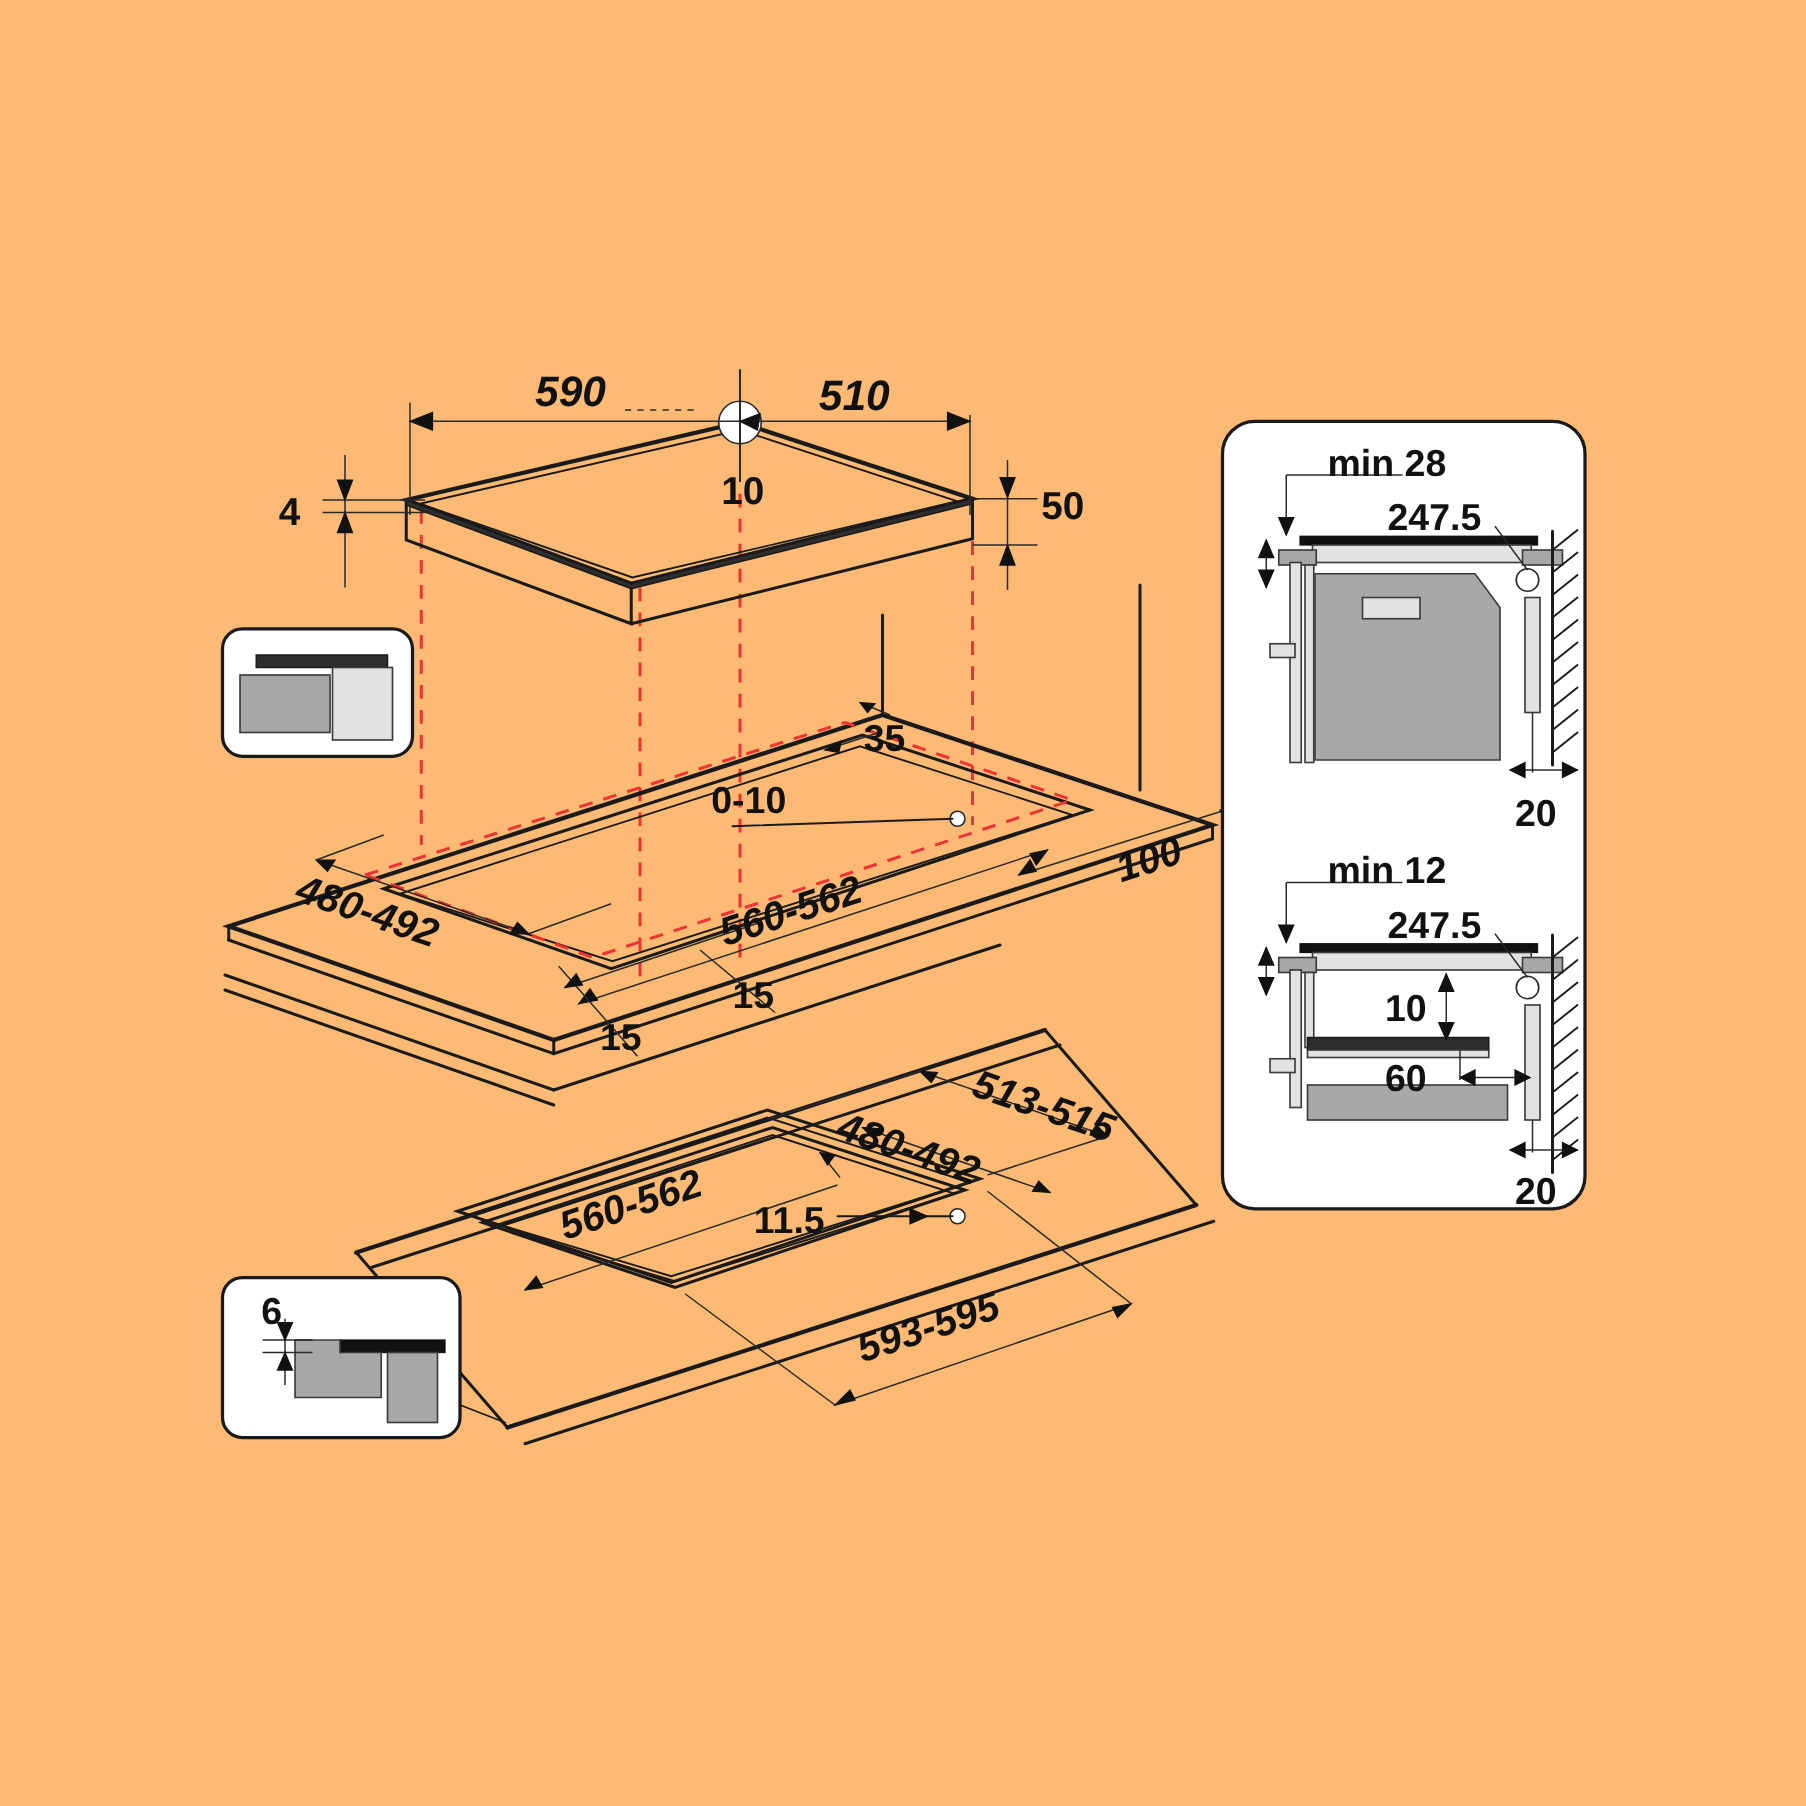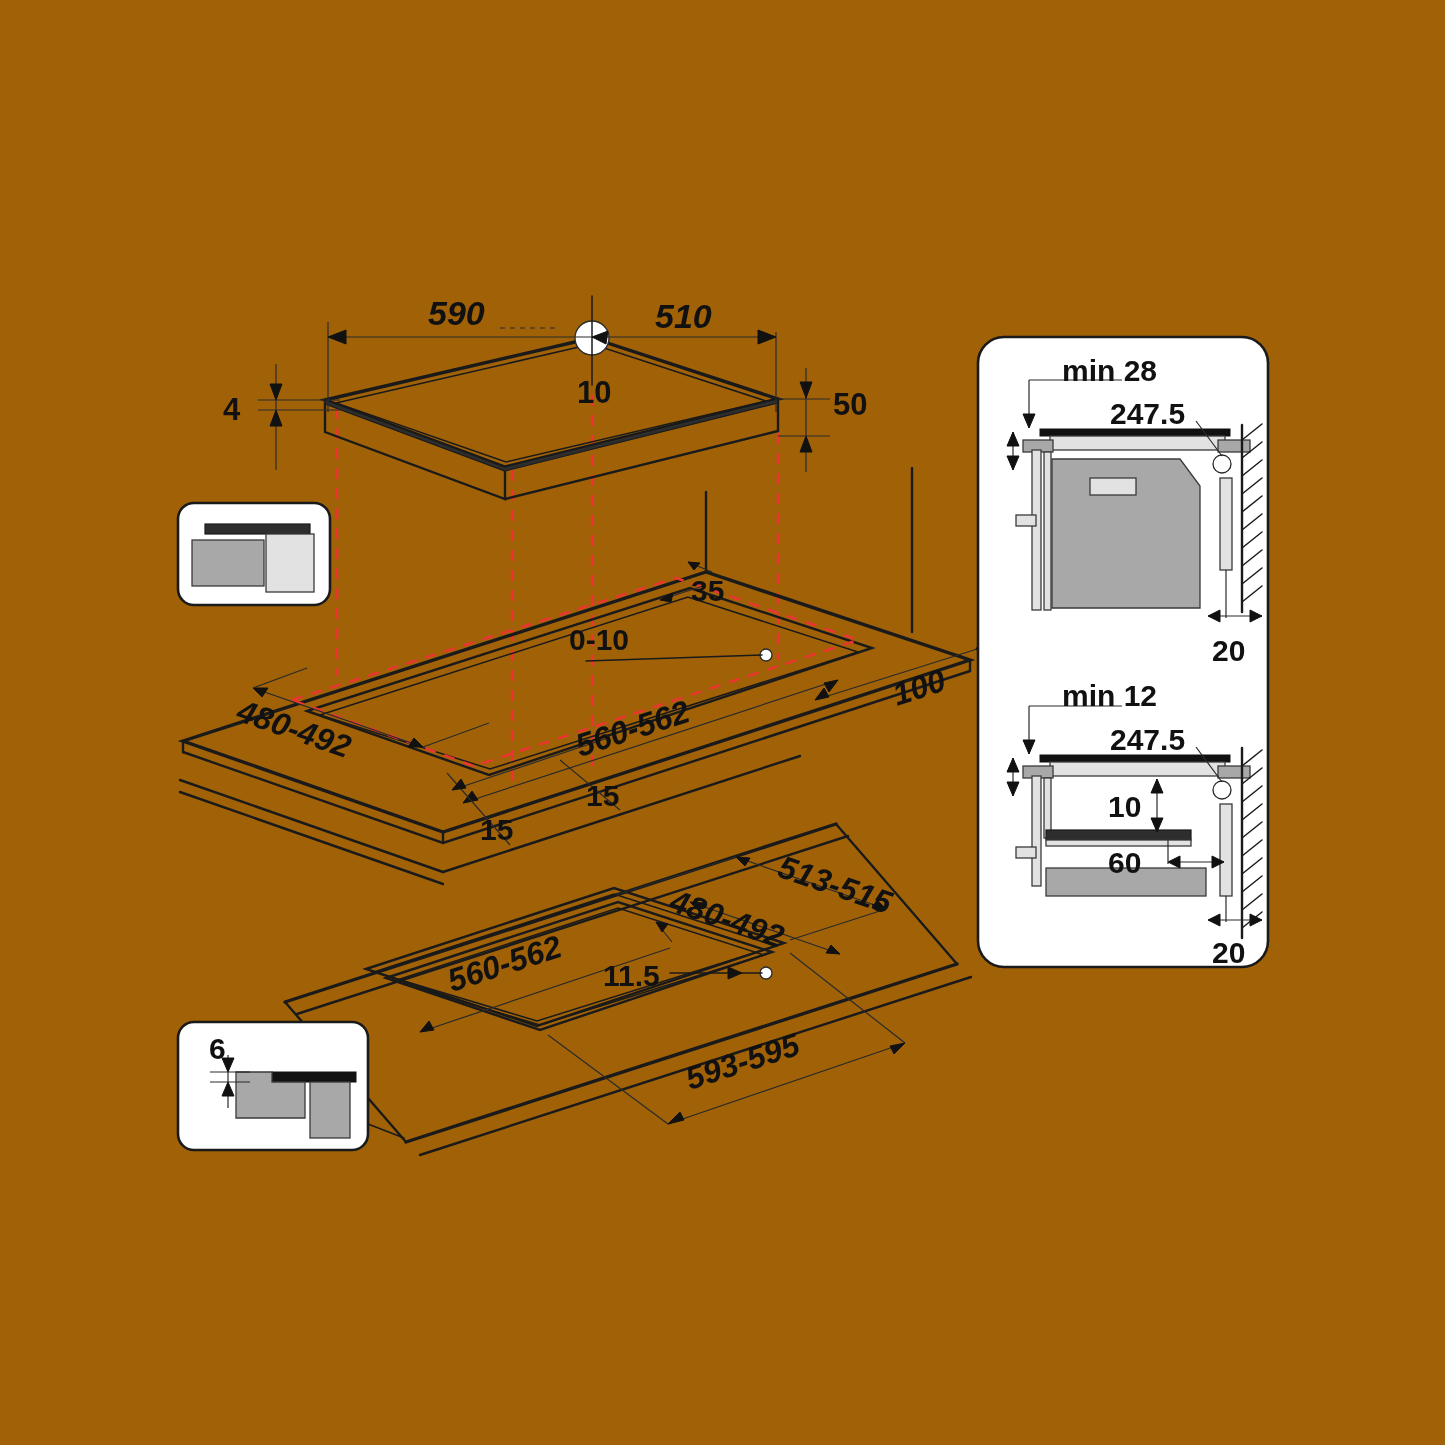--- a/index.html
+++ b/index.html
@@ -4,21 +4,21 @@
 <style>
   html, body {
     margin: 0;
     padding: 0;
     background: #ffffff;
   }
   #sheet {
     position: relative;
     width: 1445px;
     height: 1445px;
-    background: #a16207;
+    background: #fdba74;
     font-family: "Liberation Sans", sans-serif;
     overflow: hidden;
   }
   svg.drawing {
     position: absolute;
     left: 0;
     top: 0;
     width: 1445px;
     height: 1445px;
   }

